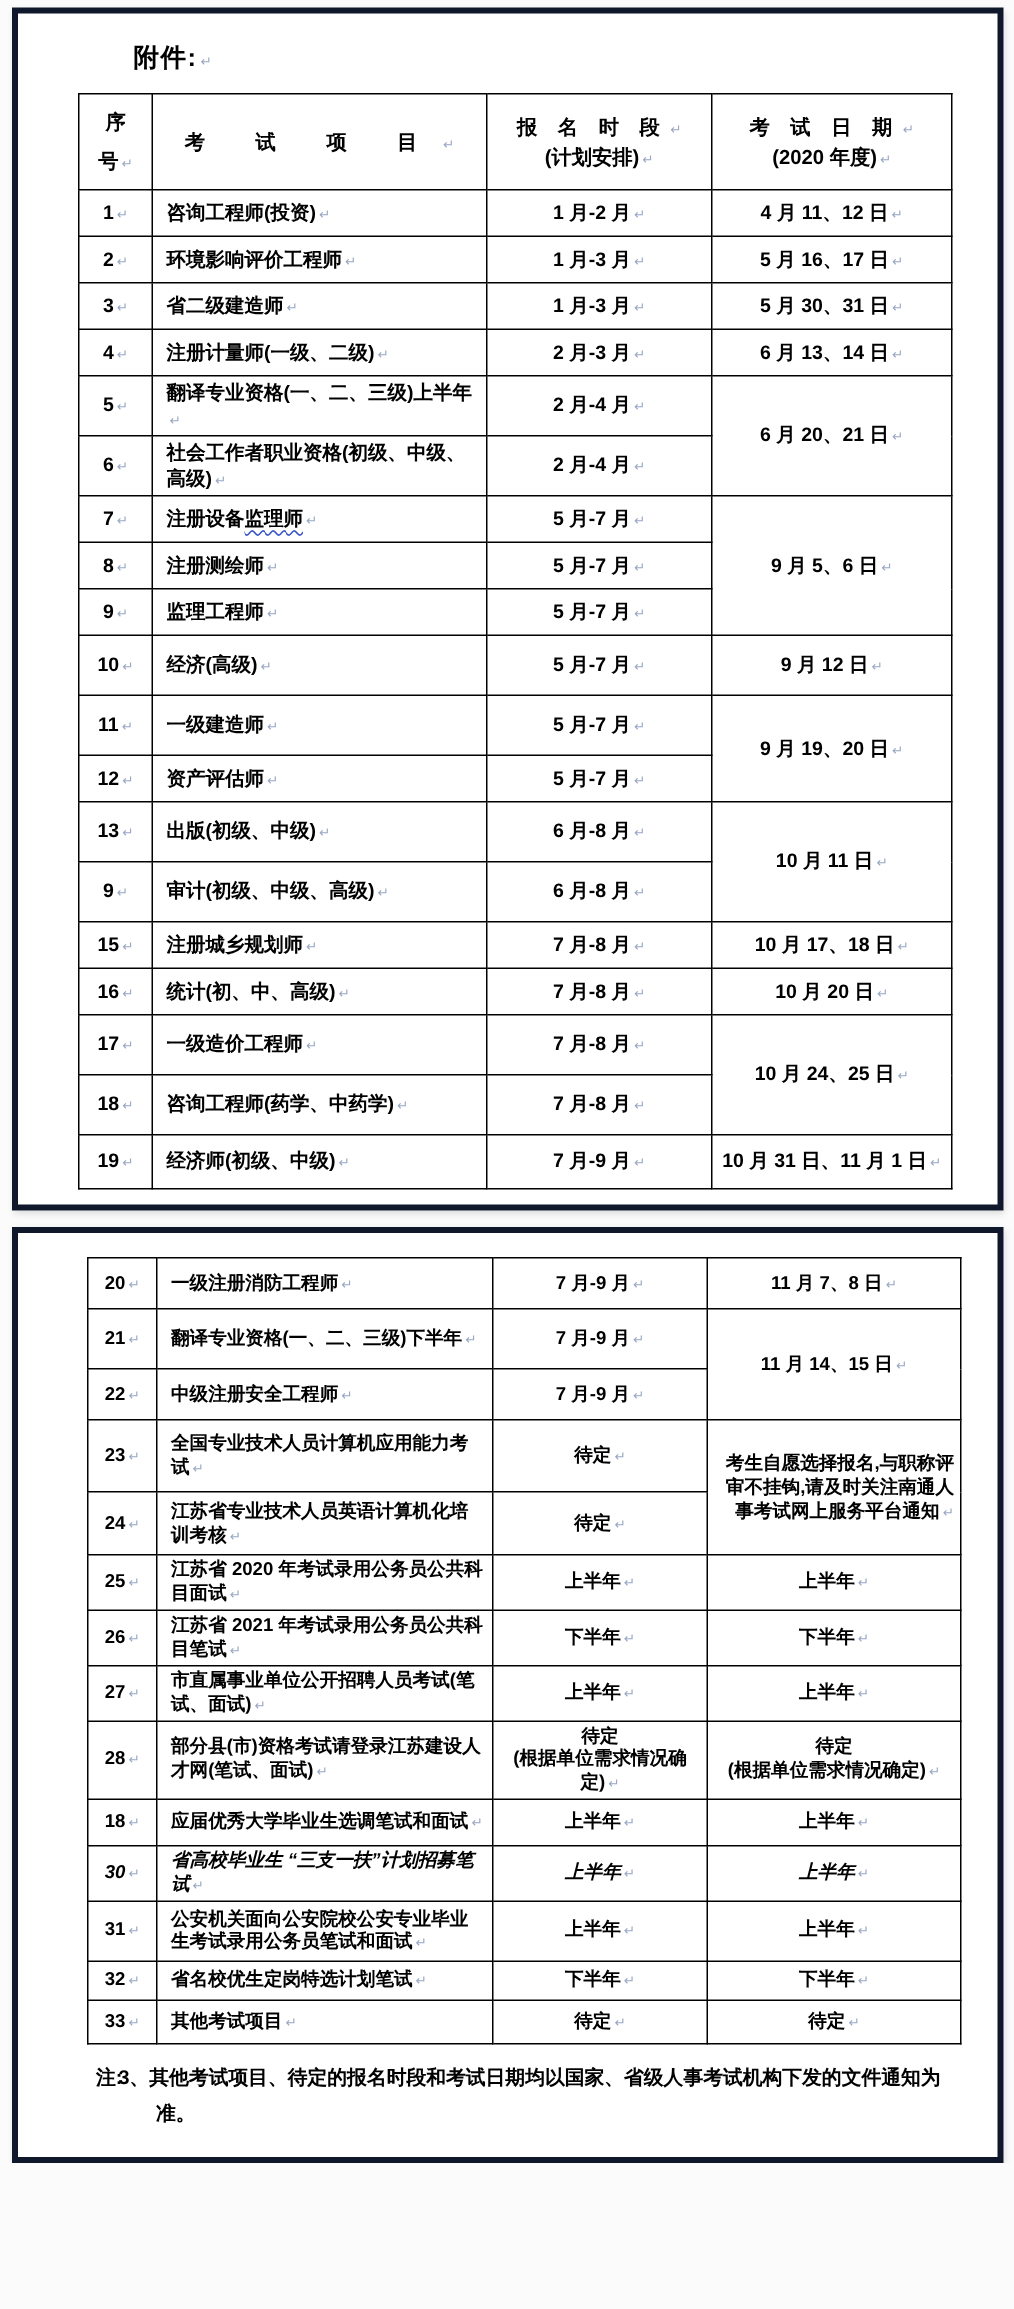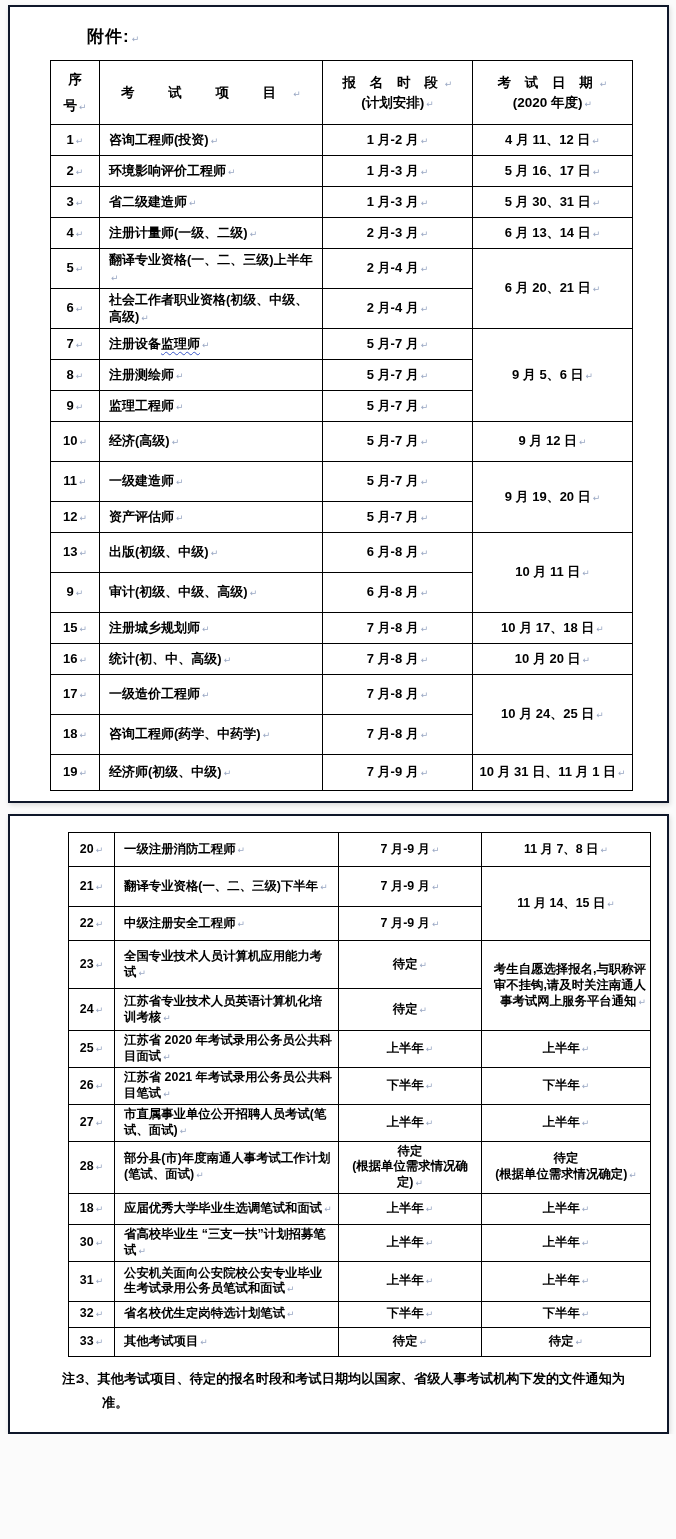--- a/index.html
+++ b/index.html
@@ -4,38 +4,38 @@
 <style>
   html,body{margin:0;padding:0;}
   body{
     width:676px;background:#fbfbfb;
     font-family:"Liberation Sans","DejaVu Sans",sans-serif;
     color:#000;
   }
   .canvas{width:676px;}
   .page{
     box-sizing:border-box;width:661px;margin-left:8px;
-    background:#fff;border:2px solid #0f172a;
+    background:#fff;border:4px solid #0f172a;
     box-shadow:1px 2px 5px rgba(0,0,0,.14);
   }
   .page1{margin-top:5px;padding:16px 0 10px 0;}
   .page2{margin-top:11px;padding:16px 0 14px 0;}
 
   .title-row{
     display:flex;align-items:baseline;
     margin:2px 0 12px 77px;
     font-size:17px;font-weight:700;letter-spacing:1px;
   }
   .title-text{margin-left:50px;}
 
   table{
     border-collapse:collapse;table-layout:fixed;
     width:582px;margin-left:40px;
   }
-  .t2{margin-left:58px;border-radius:28px;}
+  .t2{margin-left:46px;border-radius:28px;}
   th,td{
     border:1.6px solid #000;
     font-weight:700;text-align:center;vertical-align:middle;
     padding:2px 4px;line-height:1.3;overflow:hidden;
   }
   .t1 td{font-size:13px;}
   .t2 td{font-size:12.4px;line-height:1.28;}
   thead th{font-size:13.5px;padding:6px 2px;}
   .th-no div{line-height:1.9;}
   .sp-wide{letter-spacing:15px;}
@@ -264,33 +264,33 @@
             <td class="c-date"><span>下半年</span><span class="pil">↵</span></td>
           </tr>
           <tr style="height: 31px;">
             <td class="c-no"><span>27</span><span class="pil">↵</span></td>
             <td class="c-project"><span>市直属事业单位公开招聘人员考试(笔试、面试)</span><span class="pil">↵</span></td>
             <td class="c-period"><span>上半年</span><span class="pil">↵</span></td>
             <td class="c-date"><span>上半年</span><span class="pil">↵</span></td>
           </tr>
           <tr style="height: 52px;">
             <td class="c-no"><span>28</span><span class="pil">↵</span></td>
-            <td class="c-project"><span>部分县(市)年度南通人事考试工作计划(笔试、面试)</span><span class="pil">↵</span></td>
+            <td class="c-project"><span>部分县(市)资格考试请登录江苏建设人才网(笔试、面试)</span><span class="pil">↵</span></td>
             <td class="c-period"><span>待定
 (根据单位需求情况确定)</span><span class="pil">↵</span></td>
             <td class="c-date"><span>待定
 (根据单位需求情况确定)</span><span class="pil">↵</span></td>
           </tr>
           <tr style="height: 31px;">
             <td class="c-no"><span>18</span><span class="pil">↵</span></td>
             <td class="c-project"><span>应届优秀大学毕业生选调笔试和面试</span><span class="pil">↵</span></td>
             <td class="c-period"><span>上半年</span><span class="pil">↵</span></td>
             <td class="c-date"><span>上半年</span><span class="pil">↵</span></td>
           </tr>
-          <tr style="height: 34px;">
+          <tr style="height: 34px; font-style: italic;">
             <td class="c-no"><span>30</span><span class="pil">↵</span></td>
             <td class="c-project"><span>省高校毕业生 “三支一扶”计划招募笔试</span><span class="pil">↵</span></td>
             <td class="c-period"><span>上半年</span><span class="pil">↵</span></td>
             <td class="c-date"><span>上半年</span><span class="pil">↵</span></td>
           </tr>
           <tr style="height: 40px;">
             <td class="c-no"><span>31</span><span class="pil">↵</span></td>
             <td class="c-project"><span>公安机关面向公安院校公安专业毕业生考试录用公务员笔试和面试</span><span class="pil">↵</span></td>
             <td class="c-period"><span>上半年</span><span class="pil">↵</span></td>
             <td class="c-date"><span>上半年</span><span class="pil">↵</span></td>

